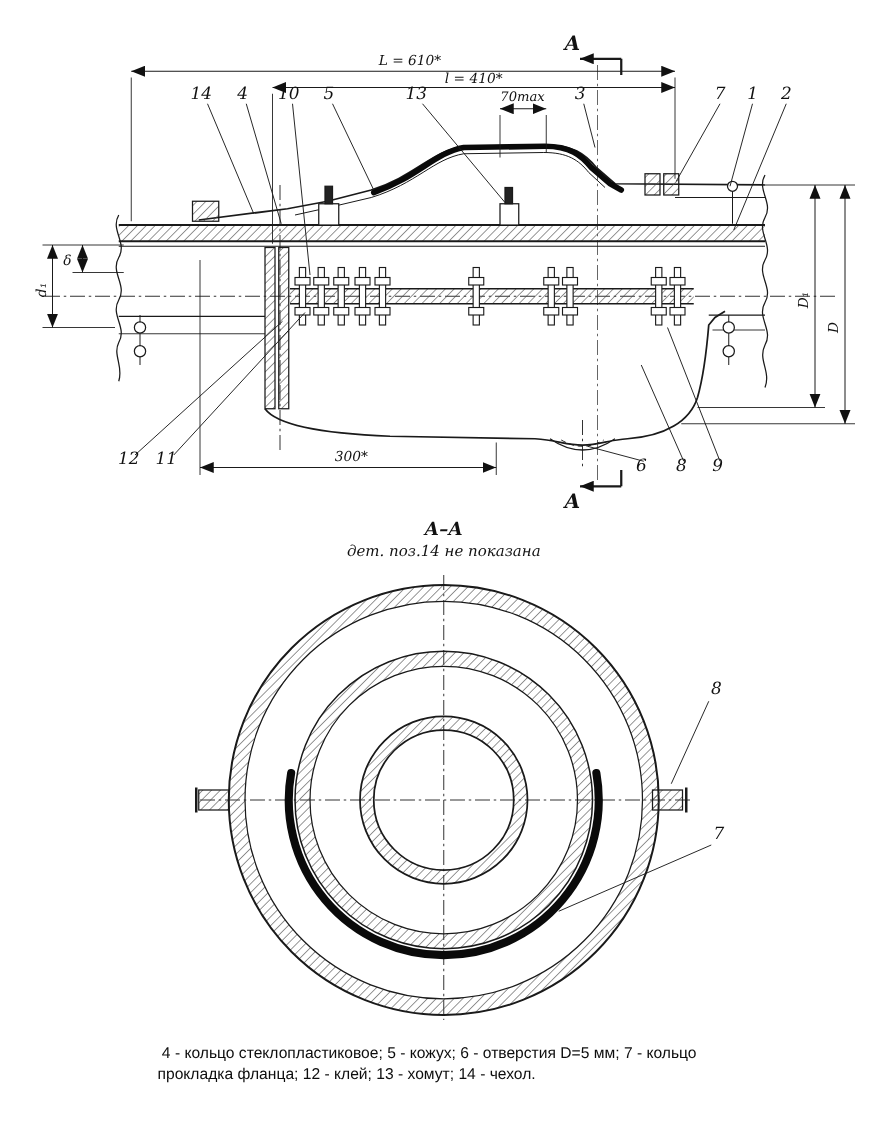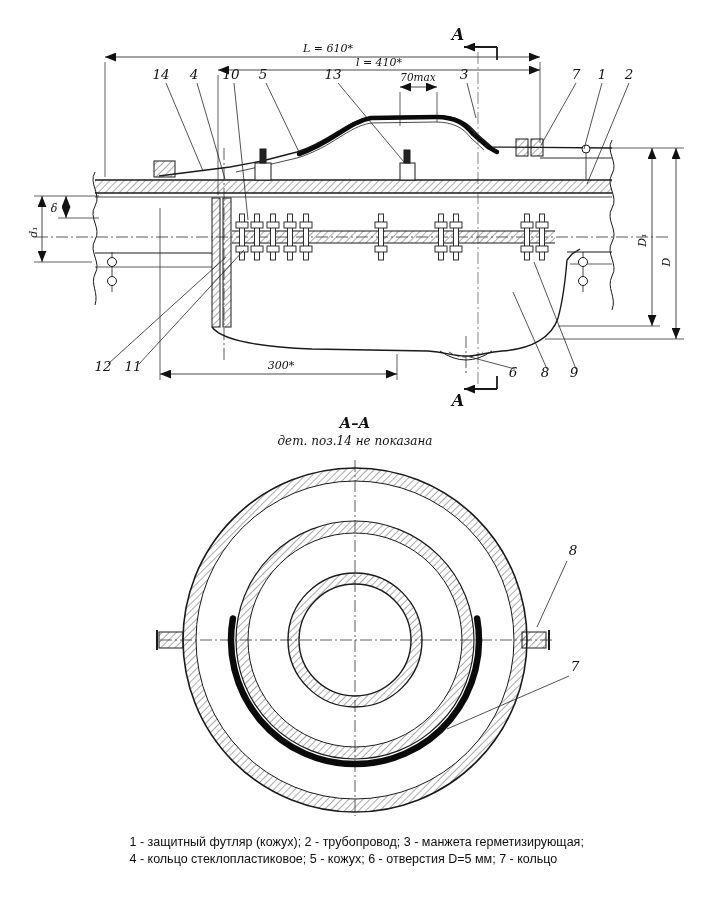--- a/index.html
+++ b/index.html
@@ -249,17 +249,17 @@
 
     <g stroke="#1a1a1a" stroke-width="0.75">
       <line x1="567" y1="149" x2="537" y2="215"></line>
       <text x="573" y="143" class="callout" text-anchor="middle" stroke="none">8</text>
       <line x1="569" y1="264" x2="447" y2="317"></line>
       <text x="575" y="259" class="callout" text-anchor="middle" stroke="none">7</text>
     </g>
   </svg>
 
   <div class="legend">
-    <div> 1 - защитный футляр (кожух); 2 - трубопровод; 3 - манжета герметизирующая;</div>
     <div> 4 - кольцо стеклопластиковое; 5 - кожух; 6 - отверстия D=5 мм; 7 - кольцо</div>
+    <div>прокладка фланца; 12 - клей; 13 - хомут; 14 - чехол.</div>
   </div>
 
 </div>
 
 </body></html>

